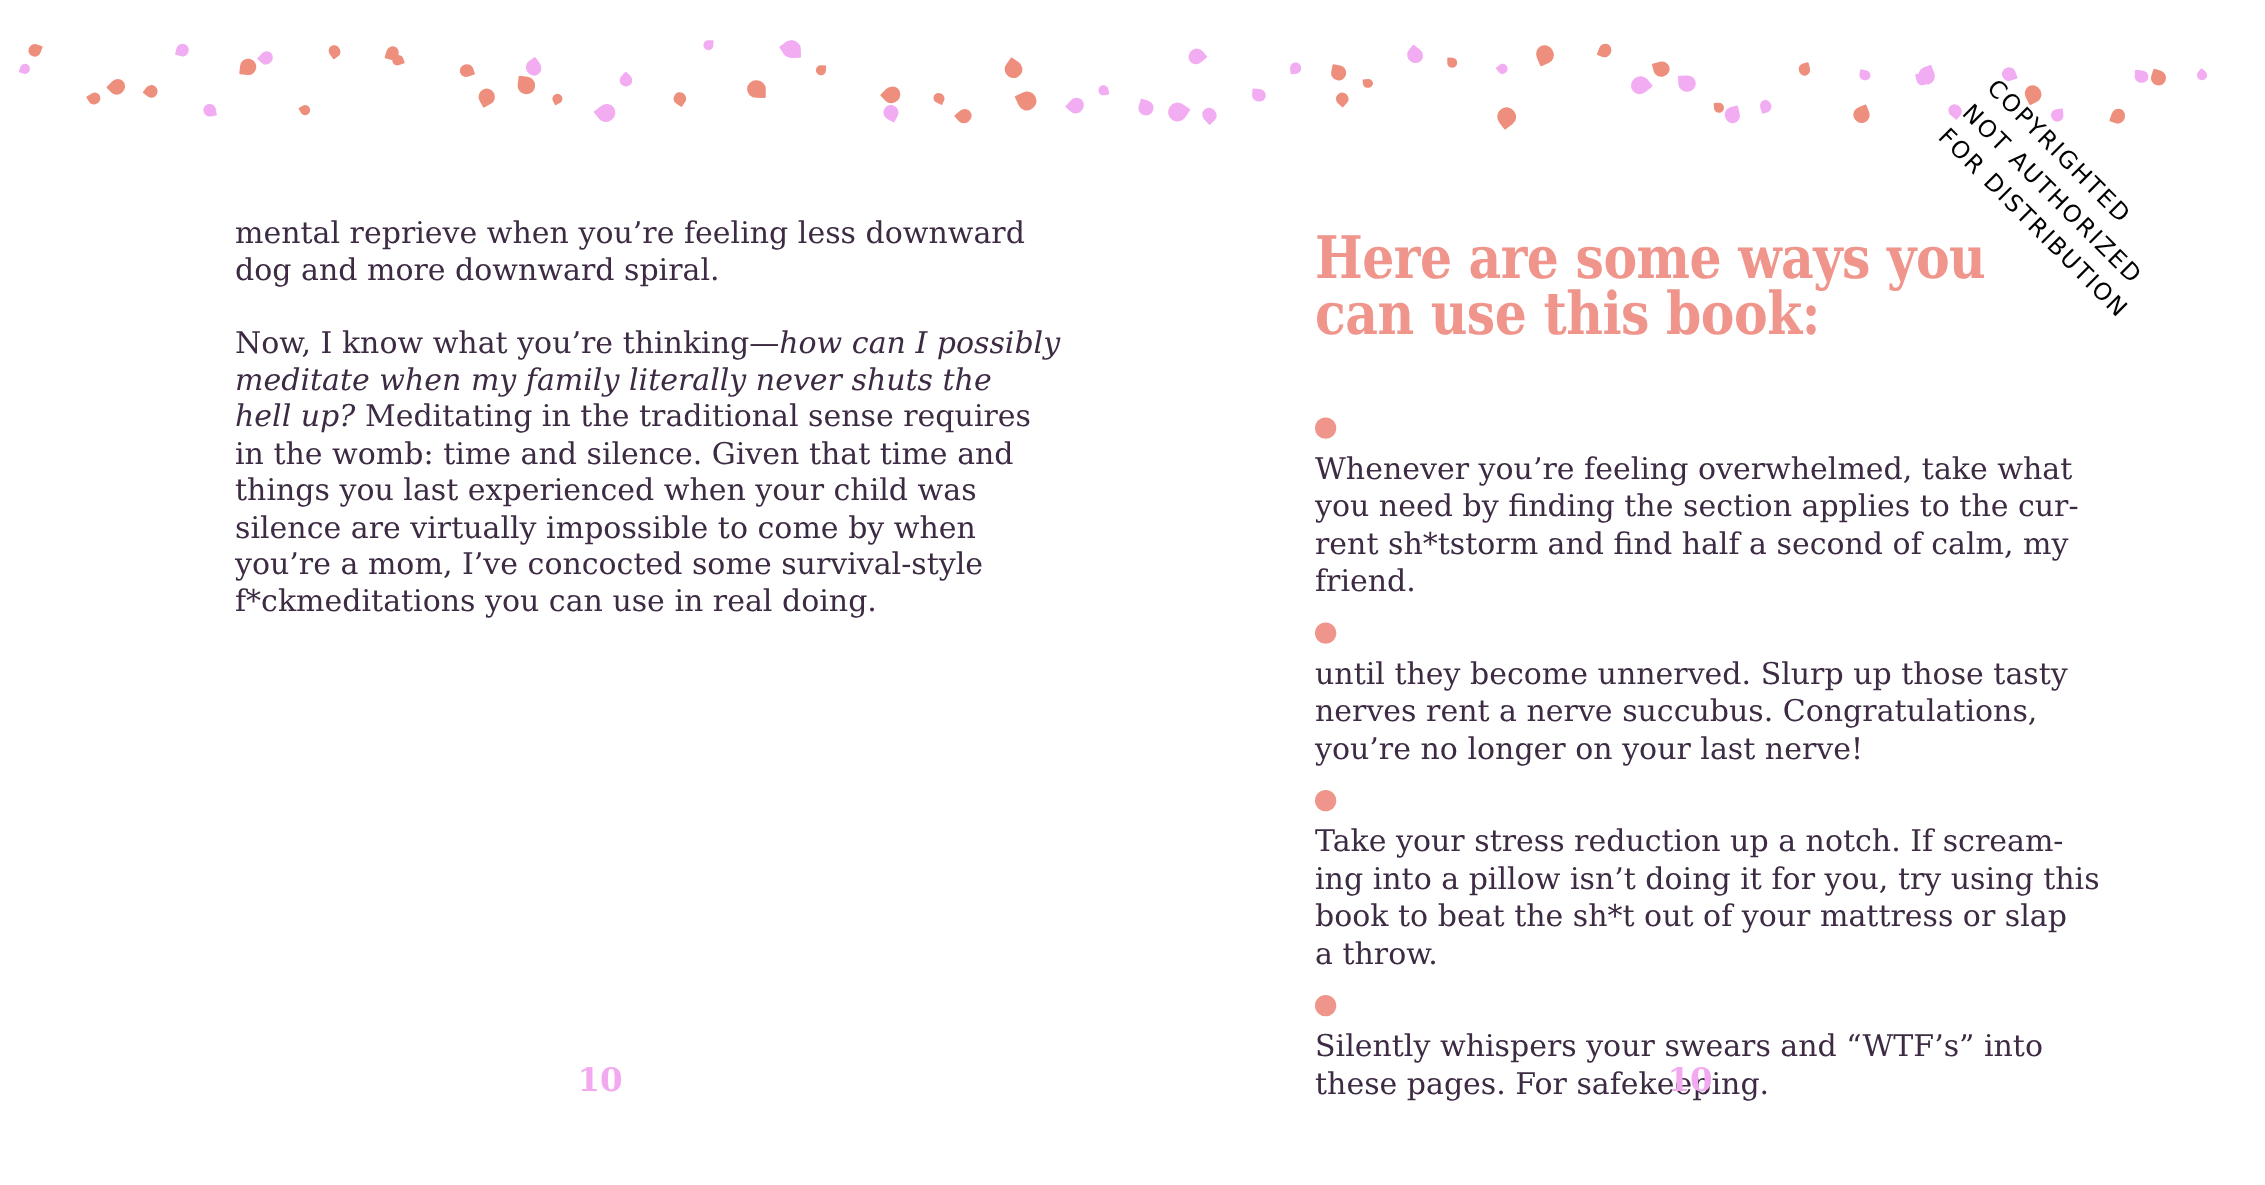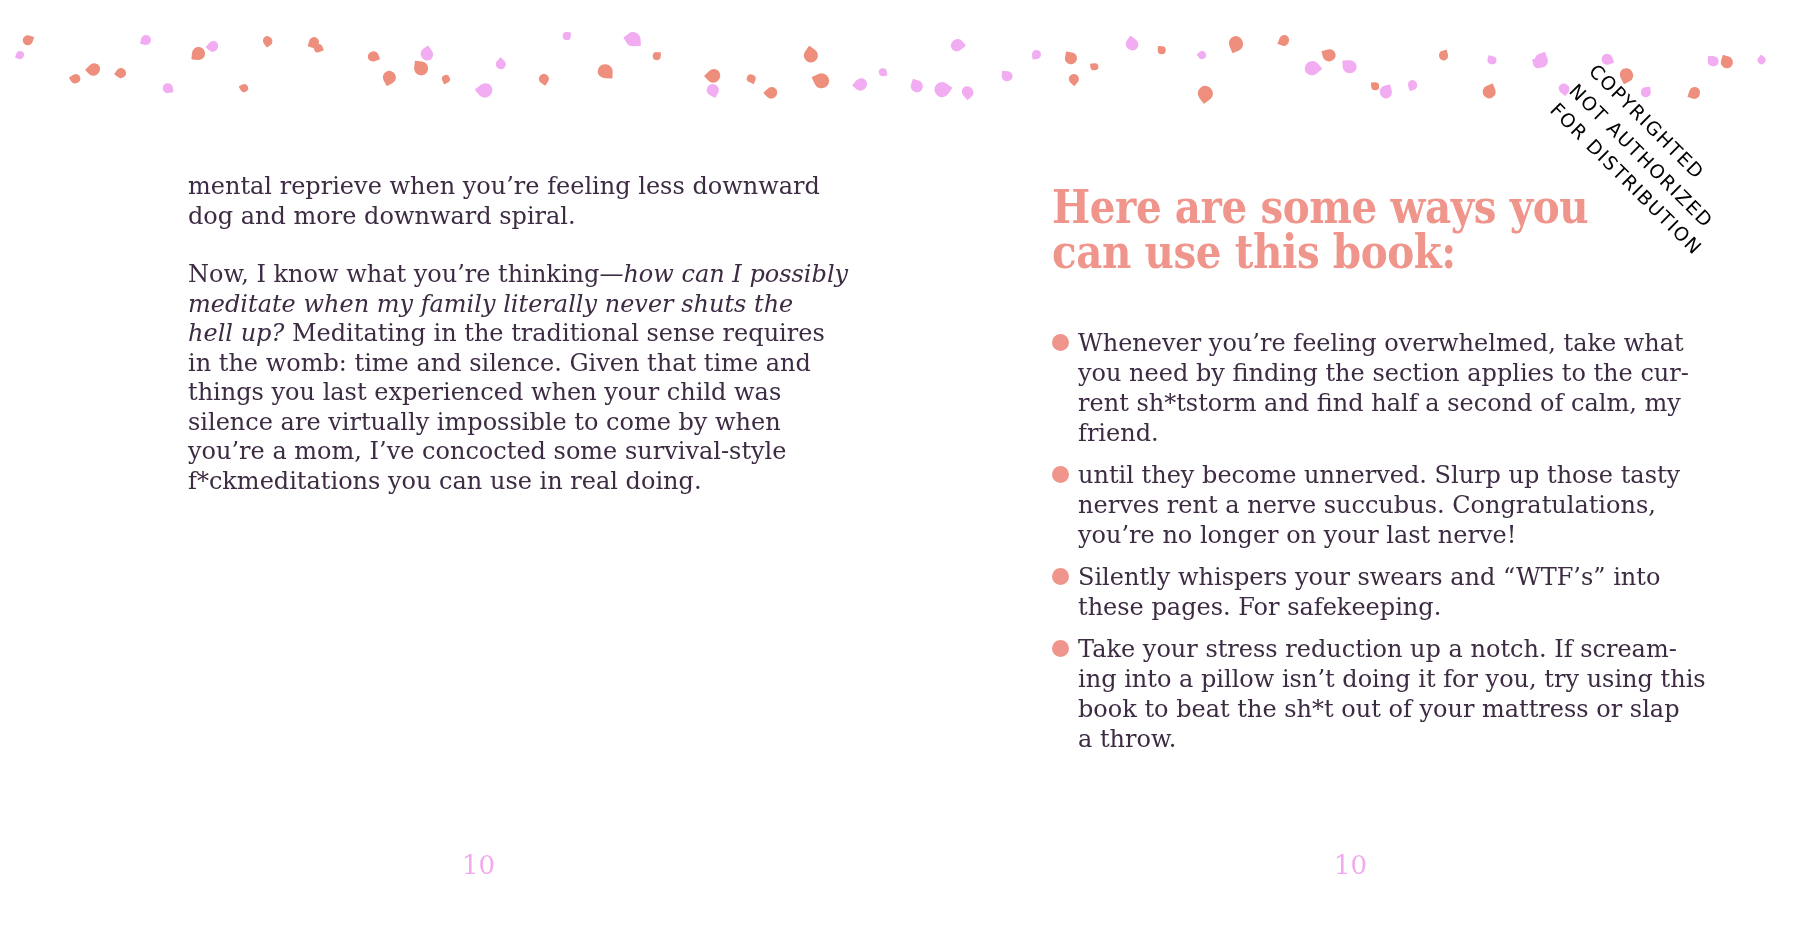--- a/index.html
+++ b/index.html
@@ -33,27 +33,27 @@
   em{font-style:italic;}
 
   
   .heading{
     position:absolute;left:1052px;top:184px;margin:0;
     color:var(--accent,#ef958b);
     font-size:47px;line-height:45px;font-weight:700;letter-spacing:-0.5px;
     transform:scaleX(0.86);transform-origin:0 0;white-space:nowrap;
   }
   .bullets{position:absolute;left:1052px;top:328px;margin:0;padding:0;list-style:none;}
-  .bullets li{display:flex;gap:9px;margin:0 0 12px 0;}
+  .bullets li{display:flex;gap:9px;margin:0 0 12px 0;flex-direction:column;}
   .dot{width:17px;height:17px;border-radius:50%;background:var(--accent,#ef958b);flex:0 0 17px;margin-top:6px;}
   .btext{color:var(--body,#3c2b42);font-size:24px;line-height:30px;}
 
   
   .page-number{
-    position:absolute;top:850px;font-size:26px;font-weight:400;
+    position:absolute;top:850px;font-size:26px;font-weight:700;
     color:var(--pagenum,#f2a9f0);
     text-align:right;
   }
   #pn-left{left:462px;}
   #pn-right{left:1334px;}
 </style>
 </head>
 <body style="--bg: #ffffff; --body: #3c2b42; --accent: #ef958b; --pagenum: #f2a9f0; --wm: #000000;">
 
 <div class="spread">
@@ -171,30 +171,30 @@
           <span class="dot"></span>
           <div class="btext">
             <div class="line">until they become unnerved. Slurp up those tasty</div>
             <div class="line">nerves rent a nerve succubus. Congratulations,</div>
             <div class="line">you’re no longer on your last nerve!</div>
           </div>
         </li>
         <li>
           <span class="dot"></span>
           <div class="btext">
-            <div class="line">Silently whispers your swears and “WTF’s” into</div>
-            <div class="line">these pages. For safekeeping.</div>
-          </div>
-        </li>
-        <li>
-          <span class="dot"></span>
-          <div class="btext">
             <div class="line">Take your stress reduction up a notch. If scream-</div>
             <div class="line">ing into a pillow isn’t doing it for you, try using this</div>
             <div class="line">book to beat the sh*t out of your mattress or slap</div>
             <div class="line">a throw.</div>
           </div>
         </li>
+        <li>
+          <span class="dot"></span>
+          <div class="btext">
+            <div class="line">Silently whispers your swears and “WTF’s” into</div>
+            <div class="line">these pages. For safekeeping.</div>
+          </div>
+        </li>
       </ul>
     <div class="page-number" id="pn-right">10</div>
   </div>
 
 </div>
 
 </body></html>

